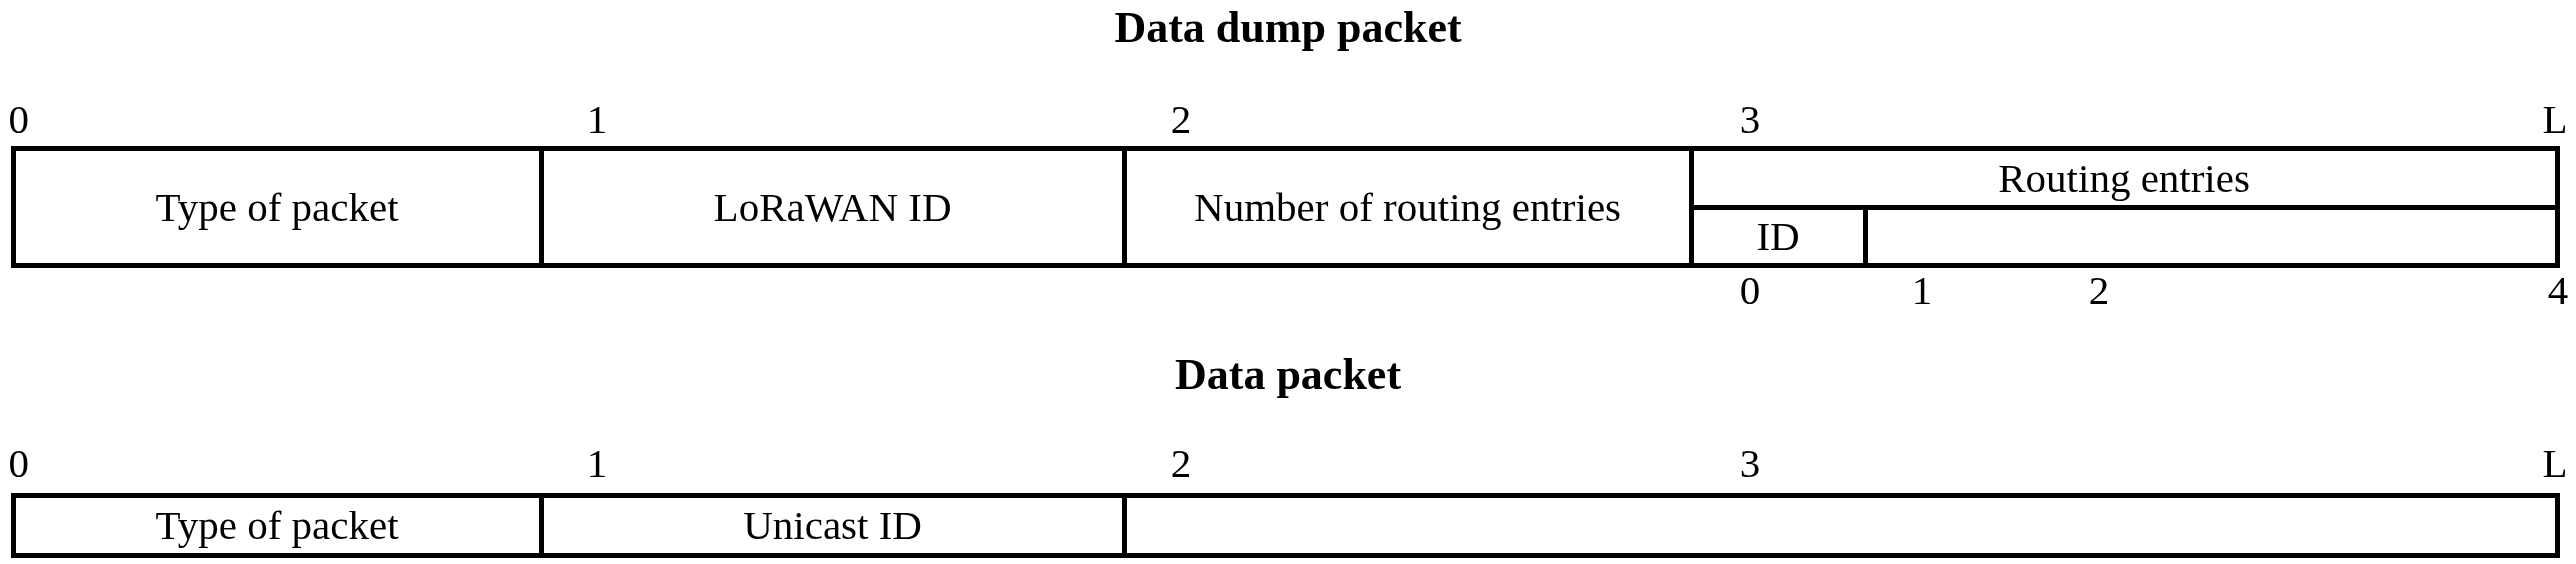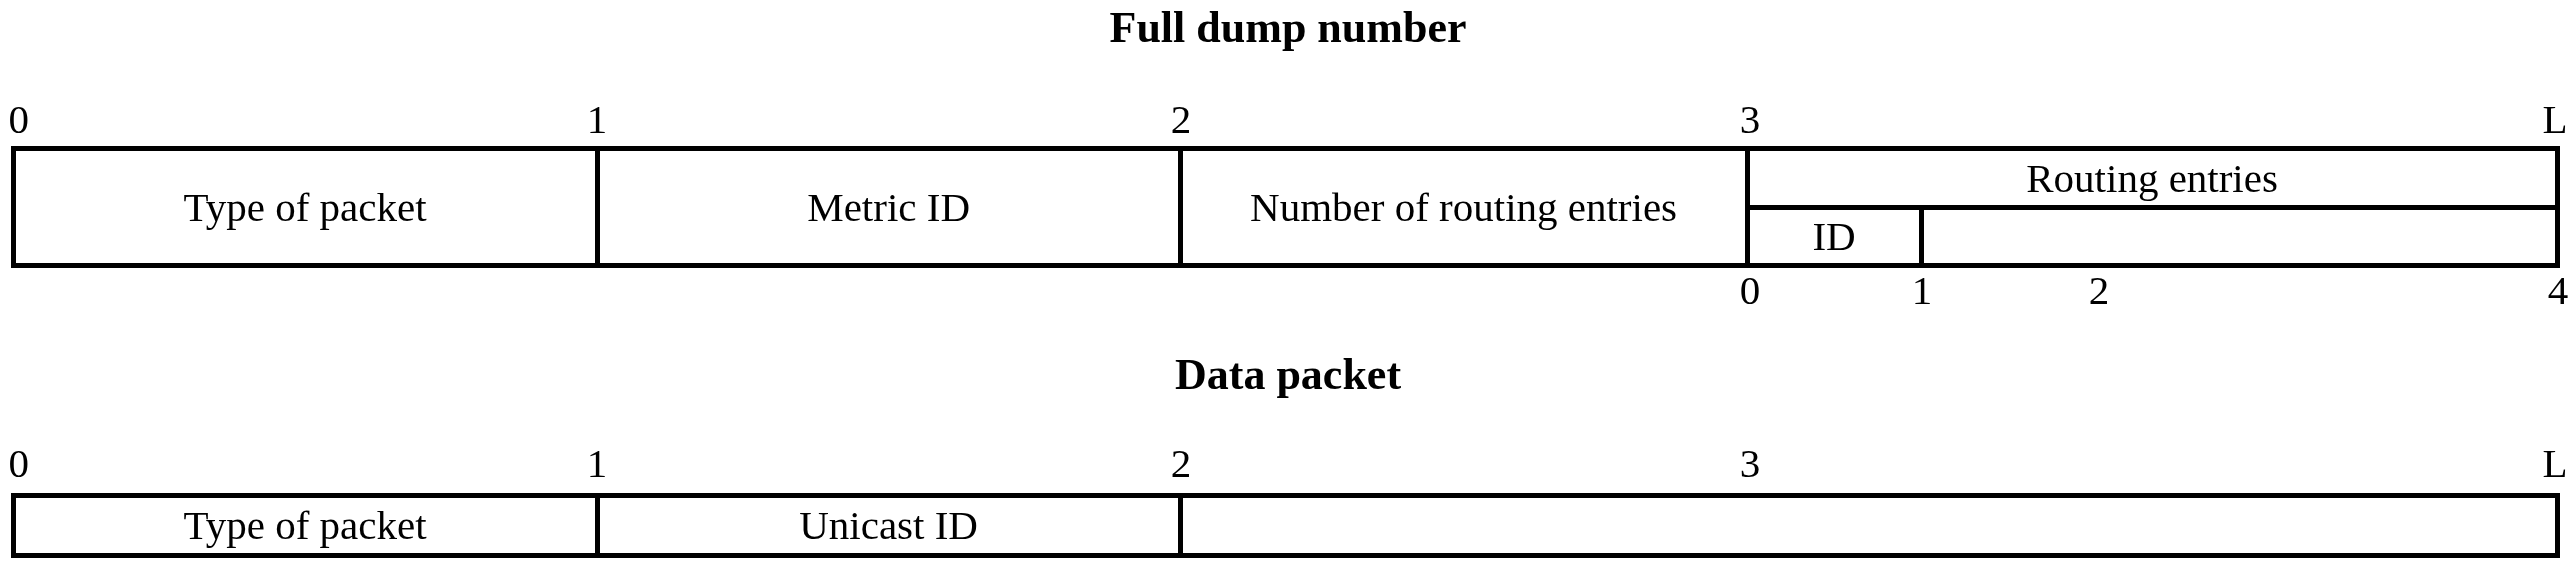--- a/index.html
+++ b/index.html
@@ -44,21 +44,21 @@
     border-right: 5px solid var(--line, #000000);
     display: flex;
     align-items: center;
     justify-content: center;
     font-size: 41px;
     line-height: 1;
     white-space: nowrap;
     overflow: hidden;
   }
   .cell.flex1 { flex: 1 1 auto; border-right: none; }
-  .w1 { width: 584px; }
+  .w1 { width: 528px; }
   .w2 { width: 583px; }
   .w3 { width: 567px; }
   .routing {
     flex: 1 1 auto;
     display: flex;
     flex-direction: column;
   }
   .rhead {
     box-sizing: border-box;
     height: 59px;
@@ -78,31 +78,31 @@
   .rmetric { width: 177px; }
   .box1 { top: 146px; height: 122px; }
   .box2 { top: 493px; height: 65px; }
 </style>
 </head>
 <body>
 
 <div class="page" style="--line: #000000; --bg: #ffffff; --text: #000000;">
 
   <section>
-    <div class="title" style="top:5.6px">Full dump number</div>
+    <div class="title" style="top:5.6px">Data dump packet</div>
 
     <span class="tick" style="left:8.5px; top:99px">0</span>
     <span class="tick c" style="left:597px; top:99px">1</span>
     <span class="tick c" style="left:1181px; top:99px">2</span>
     <span class="tick c" style="left:1750px; top:99px">3</span>
     <span class="tick c" style="left:2555px; top:99px">L</span>
 
     <div class="pbox box1">
       <div class="cell w1">Type of packet</div>
-      <div class="cell w2">Metric ID</div>
+      <div class="cell w2">LoRaWAN ID</div>
       <div class="cell w3">Number of routing entries</div>
       <div class="routing">
         <div class="rhead">Routing entries</div>
         <div class="rrow">
           <div class="cell rid">ID</div>
         </div>
       </div>
     </div>
 
     <span class="tick c" style="left:1750px; top:270px">0</span>

